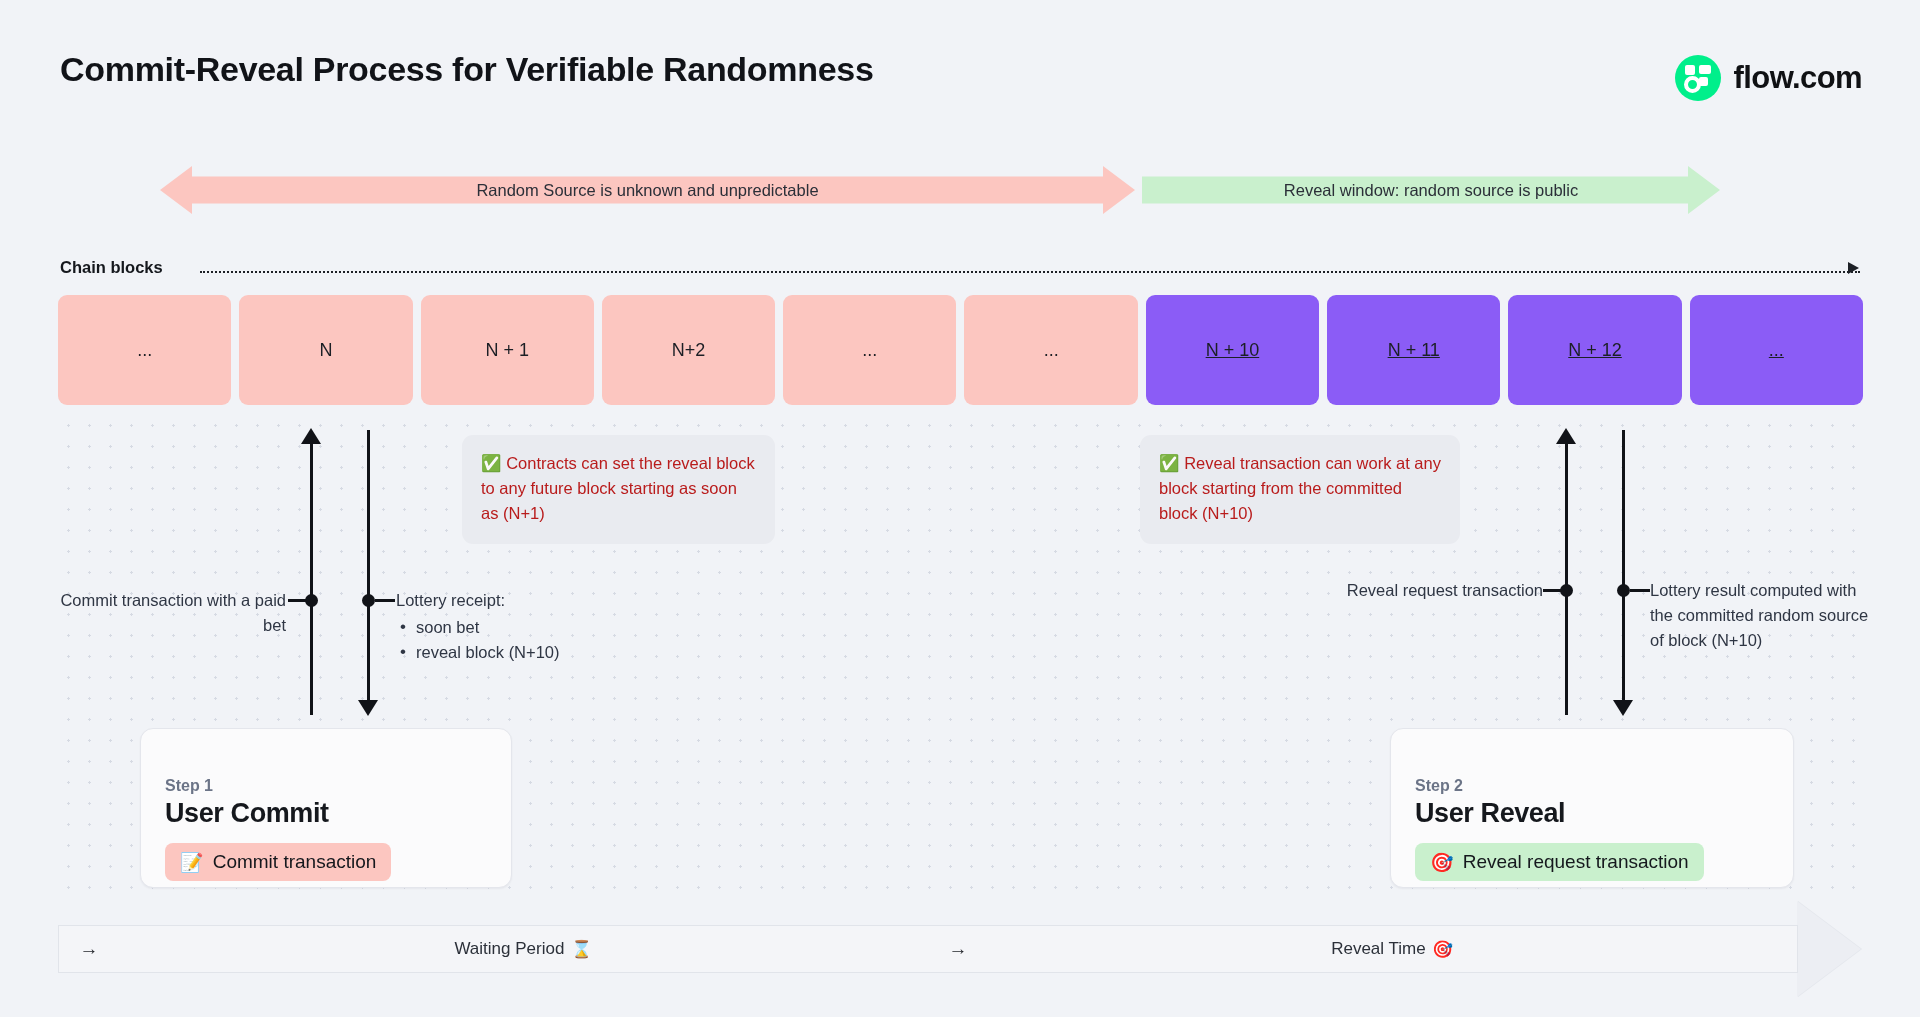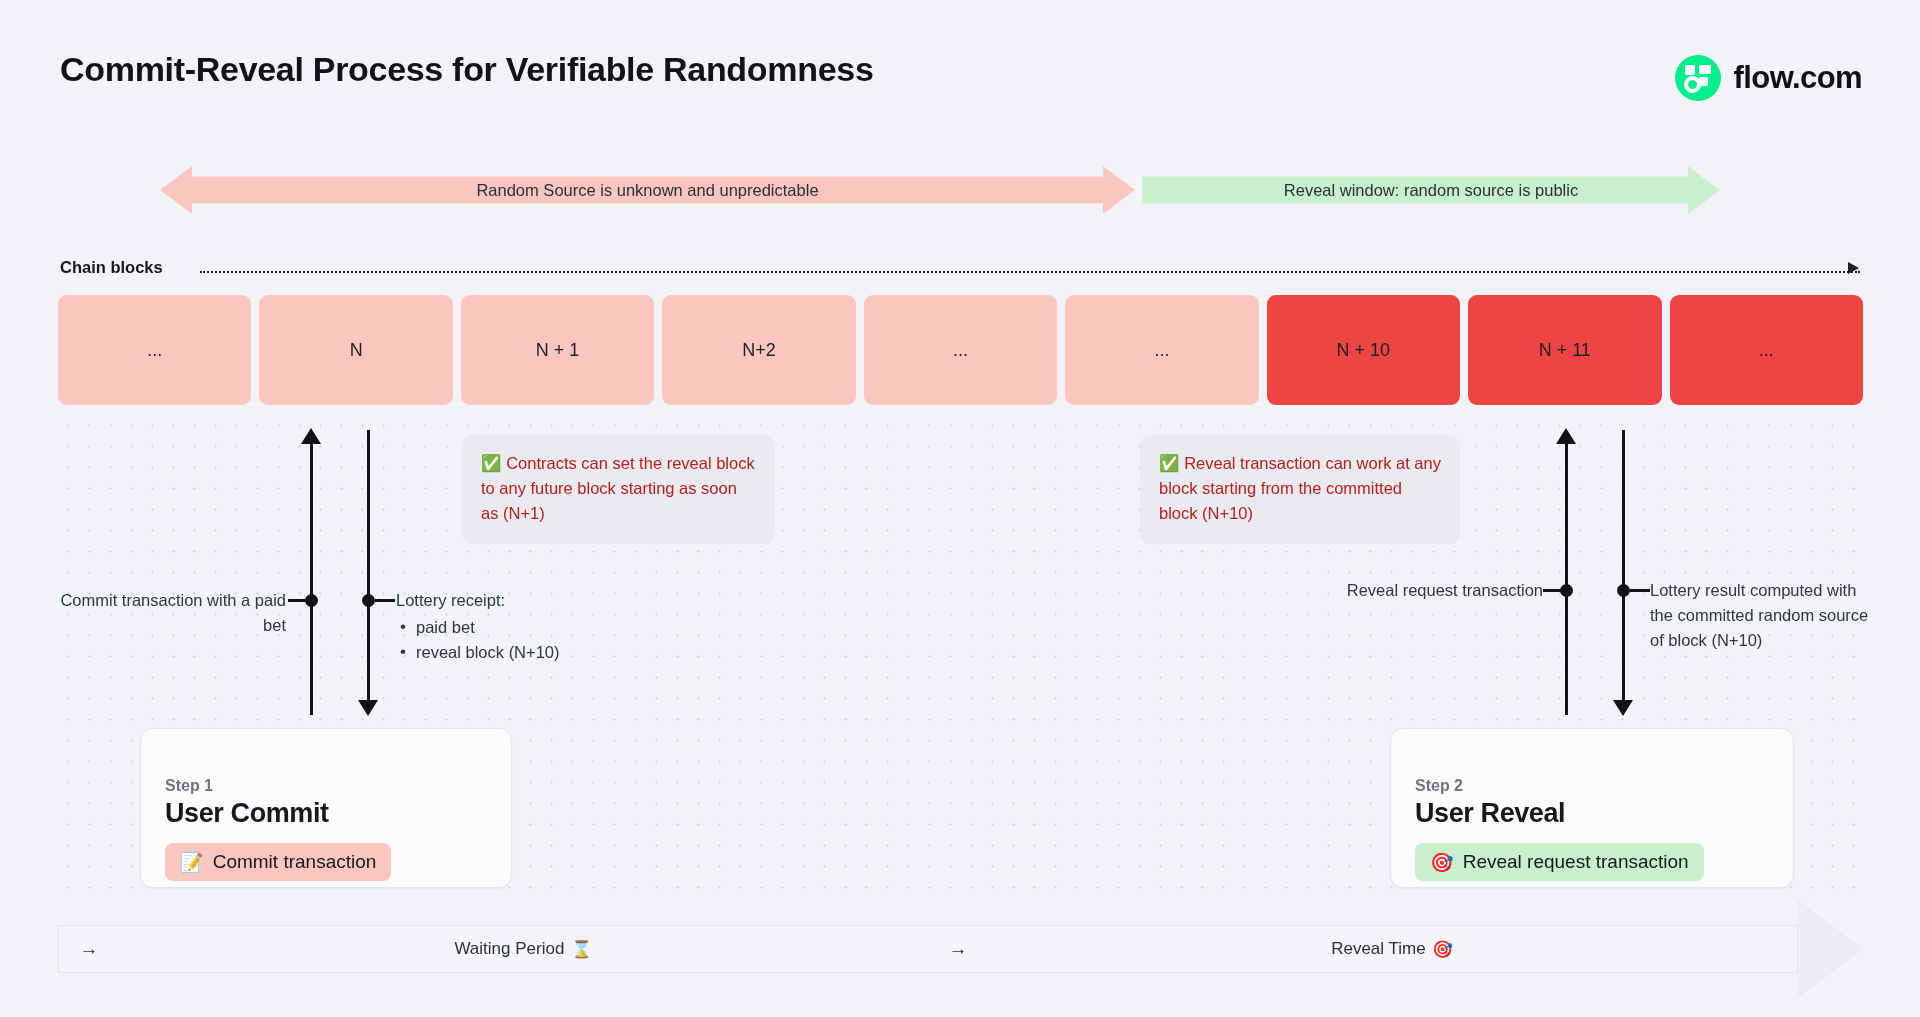--- a/index.html
+++ b/index.html
@@ -77,21 +77,21 @@
   .blocks {
     position: absolute; left: 58px; top: 295px;
     width: 1805px; display: flex; gap: 8px;
   }
   .block {
     flex: 1; height: 110px; border-radius: 9px;
     display: flex; align-items: center; justify-content: center;
     font-size: 18px; color: #1c1f25;
   }
   .block.pink  { background: #fcc6c0; }
-  .block.green { background: #ef4444; }
+  .block.green { background: #8b5cf6; text-decoration: underline; }
 
   
   .dotfield {
     position: absolute; left: 58px; top: 415px; width: 1805px; height: 475px;
     background-image: radial-gradient(#d6dae3 1.2px, transparent 1.3px);
     background-size: 21px 21px;
   }
 
   
   .vline {
@@ -202,20 +202,21 @@
 
   <div class="blocks">
     <div class="block pink">...</div>
     <div class="block pink">N</div>
     <div class="block pink">N + 1</div>
     <div class="block pink">N+2</div>
     <div class="block pink">...</div>
     <div class="block pink">...</div>
     <div class="block green">N + 10</div>
     <div class="block green">N + 11</div>
+    <div class="block green">N + 12</div>
     <div class="block green">...</div>
   </div>
 
   <div class="dotfield"></div>
 
   <div class="vhead-up" style="left:301px; top:428px;"></div>
   <div class="vline" style="left:310px; top:443px; height:272px;"></div>
   <div class="vdot" style="left:305px; top:594px;"></div>
   <div class="vstub" style="left:288px; top:599px; width:20px;"></div>
 
@@ -242,21 +243,21 @@
   <div class="callout" style="left:1140px; top:435px; width:320px;">
     <span>✅</span>
     <span>Reveal transaction can work at any block starting from the committed block (N+10)</span>
   </div>
 
   <div class="sidelabel right-align" style="left:58px; top:588px; width:228px;">Commit transaction with a paid bet</div>
 
   <div class="sidelabel" style="left:396px; top:588px; width:300px;">
     <div>Lottery receipt:</div>
     <ul class="bullets">
-      <li>paid bet</li>
+      <li>soon bet</li>
       <li>reveal block (N+10)</li>
     </ul>
   </div>
 
   <div class="sidelabel right-align" style="left:1340px; top:578px; width:203px;">Reveal request transaction</div>
 
   <div class="sidelabel" style="left:1650px; top:578px; width:225px;">Lottery result computed with the committed random source of block (N+10)</div>
 
   <div class="card" style="left:140px; top:728px; width:372px; height:160px;">
     <div class="card-step">Step 1</div>

